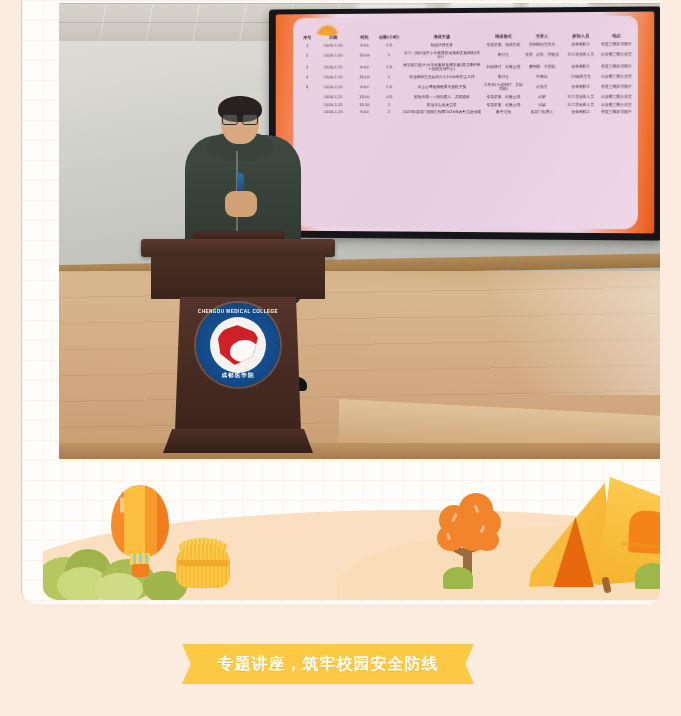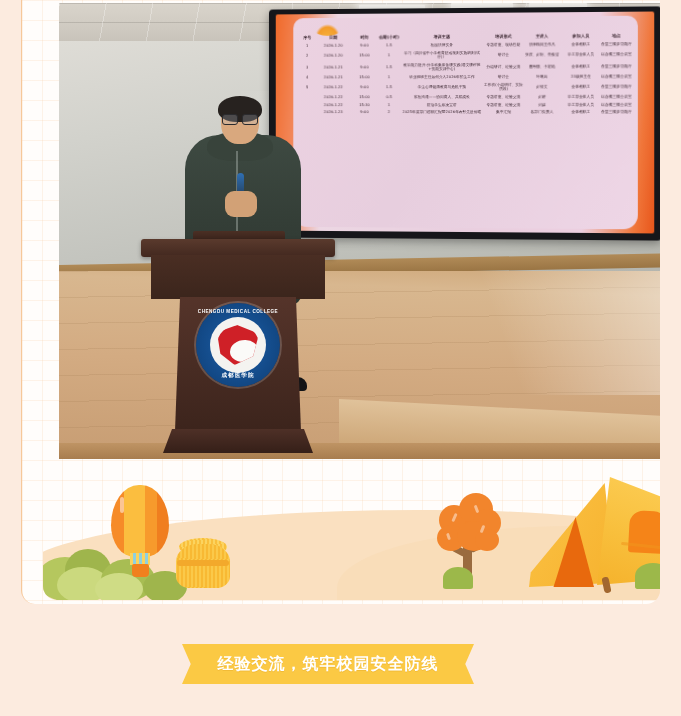--- a/index.html
+++ b/index.html
@@ -511,17 +511,17 @@
 
       </div>
       <div class="grass" style="left:592px;top:100px;width:36px;height:26px;"></div>
 
     </div>
   </div>
 
   <div class="title-zone">
 
     <div class="ribbon"></div>
-    <div class="ribbon-txt">经验交流，筑牢校园安全防线</div>
+    <div class="ribbon-txt">专题讲座，筑牢校园安全防线</div>
 
   </div>
 
 </div>
 
 </body></html>

